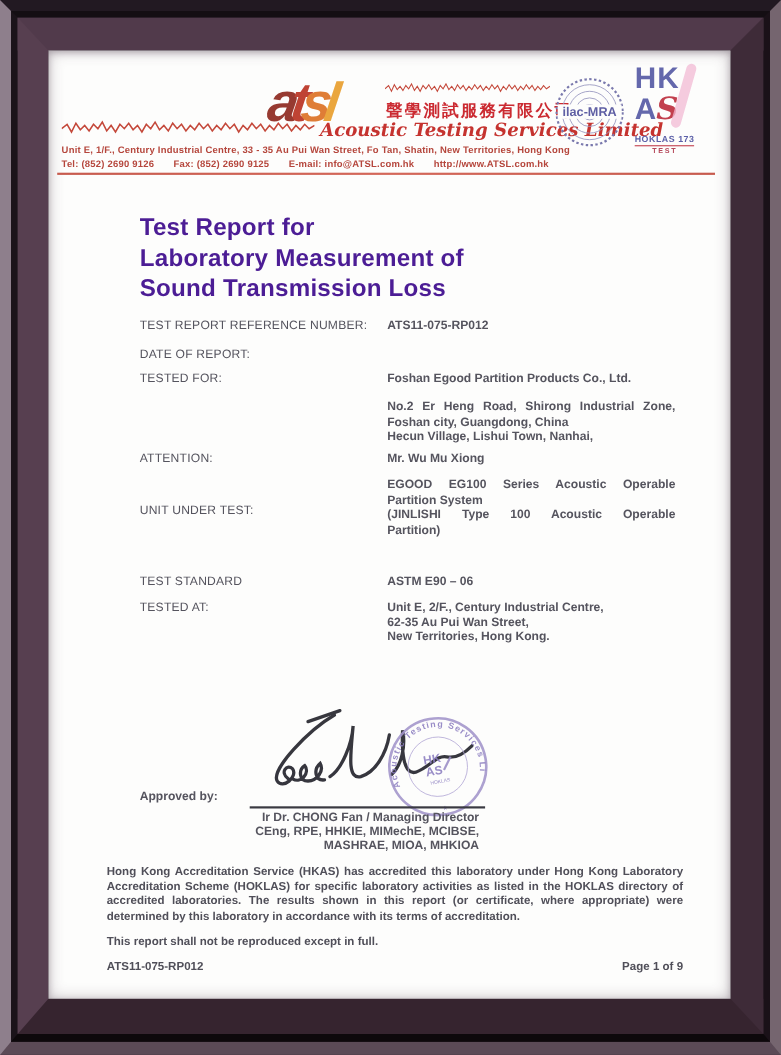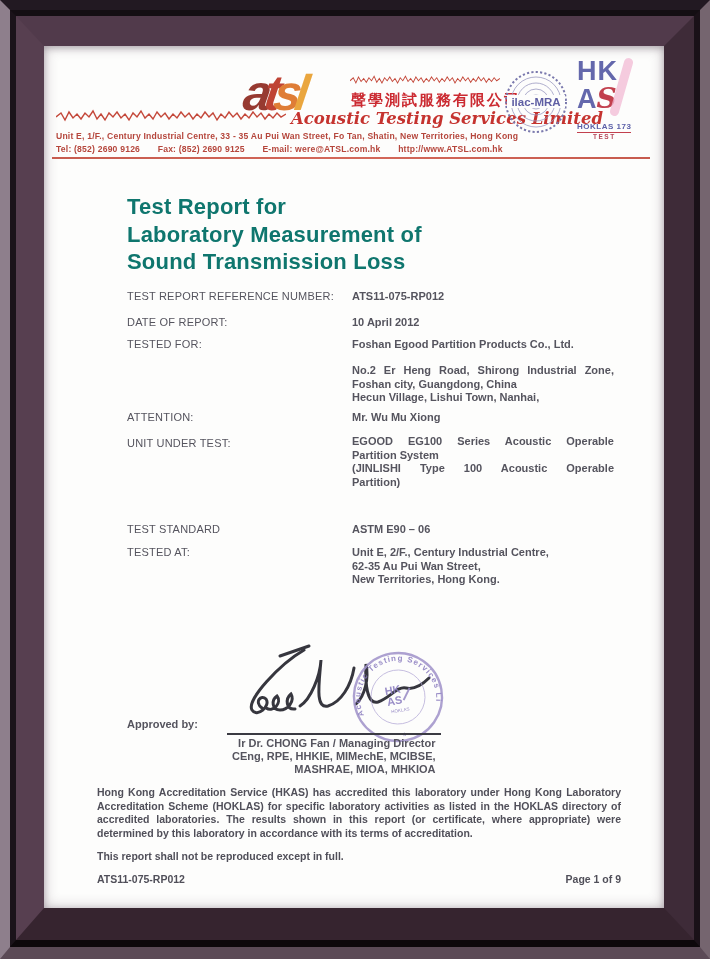--- a/index.html
+++ b/index.html
@@ -59,21 +59,21 @@
                  background:#f2b9d4; opacity:.75; border-radius:5px;
                  transform:rotate(16deg); }
   .hkas-scheme { margin-top:7px; font-size:8px; font-weight:bold; color:#5c60a8;
                  letter-spacing:.5px; border-bottom:1.5px solid #c2404e;
                  display:inline-block; padding-bottom:1px; }
   .hkas-test { font-size:6.5px; color:#b5485a; letter-spacing:1.5px;
                margin-left:16px; font-weight:bold; }
 
   
   .doc-title { left:83px; top:147px; font-size:22px; font-weight:bold;
-               color:#0f766e; line-height:27.5px; letter-spacing:.2px; }
+               color:#4c1d95; line-height:27.5px; letter-spacing:.2px; }
 
   
   .flabel { left:83px; font-size:11px; font-weight:normal; color:#55545e;
             letter-spacing:.2px; white-space:nowrap; }
   .fvalue { left:308px; width:262px; font-size:11px; font-weight:bold;
             color:#55545e; line-height:13.5px; }
   .jline { text-align:justify; text-align-last:justify; }
 
   
   .approved { left:83px; top:672px; font-size:11px; font-weight:bold; color:#55545e; }
@@ -109,21 +109,21 @@
       <path class="wave" d="M0,9 L5,5 9,12 13,4 17,10 21,6 25,11 29,5 33,9 37,3 41,11 45,6 49,12 53,5 57,9 61,4 65,10 69,6 73,12 77,5 81,9 85,3 89,10 93,6 97,11 101,4 105,9 109,5 113,11 117,6 121,10 125,4 129,9 133,5 137,11 141,6 145,10 149,4 153,9 157,5 161,12 165,6 169,10 173,4 177,9 181,5 185,11 189,6 193,10 197,4 201,9 205,5 209,11 213,6 217,10 221,5 225,9 230,6"></path>
     </svg>
 
     <div class="abs company-zh">聲學測試服務有限公司</div>
     <div class="abs company-en">Acoustic Testing Services Limited</div>
 
     <div class="abs addr addr1">Unit E, 1/F., Century Industrial Centre, 33 - 35 Au Pui Wan Street, Fo Tan, Shatin, New Territories, Hong Kong</div>
     <div class="abs addr addr2">
       <span>Tel: (852) 2690 9126</span>
       <span>Fax: (852) 2690 9125</span>
-      <span>E-mail: were@ATSL.com.hk</span>
+      <span>E-mail: info@ATSL.com.hk</span>
       <span>http://www.ATSL.com.hk</span>
     </div>
     <div class="abs red-rule"></div>
 
     <svg class="abs ilac" width="66" height="68" viewBox="0 0 66 68">
       <circle cx="33" cy="34" r="30" fill="none" stroke="#7a79ad" stroke-width="2" stroke-dasharray="2.2 2.2"></circle>
       <circle cx="33" cy="34" r="25" fill="none" stroke="#9a99c0" stroke-width=".8"></circle>
       <circle cx="33" cy="34" r="19" fill="none" stroke="#9a99c0" stroke-width=".8"></circle>
       <circle cx="33" cy="34" r="13" fill="none" stroke="#9a99c0" stroke-width=".8"></circle>
       <circle cx="33" cy="34" r="7" fill="none" stroke="#9a99c0" stroke-width=".8"></circle>
@@ -142,34 +142,33 @@
     <div class="abs doc-title">
       <div>Test Report for</div>
       <div>Laboratory Measurement of</div>
       <div>Sound Transmission Loss</div>
     </div>
 
     <div class="abs flabel" style="top:244px">TEST REPORT REFERENCE NUMBER:</div>
     <div class="abs fvalue" style="top:244px">ATS11-075-RP012</div>
 
     <div class="abs flabel" style="top:270px">DATE OF REPORT:</div>
-    <div class="abs fvalue" style="top:270px">10 April 2012</div>
 
     <div class="abs flabel" style="top:292px">TESTED FOR:</div>
     <div class="abs fvalue" style="top:292px">Foshan Egood Partition Products Co., Ltd.</div>
     <div class="abs fvalue" style="top:318px">
       <div class="jline">No.2 Er Heng Road, Shirong Industrial Zone,</div>
       <div>Foshan city, Guangdong, China</div>
       <div>Hecun Village, Lishui Town, Nanhai,</div>
     </div>
 
     <div class="abs flabel" style="top:365px">ATTENTION:</div>
     <div class="abs fvalue" style="top:365px">Mr. Wu Mu Xiong</div>
 
-    <div class="abs flabel" style="top:391px">UNIT UNDER TEST:</div>
+    <div class="abs flabel" style="top:412px">UNIT UNDER TEST:</div>
     <div class="abs fvalue" style="top:389px">
       <div class="jline">EGOOD EG100 Series Acoustic Operable</div>
       <div>Partition System</div>
       <div class="jline">(JINLISHI Type 100 Acoustic Operable</div>
       <div>Partition)</div>
     </div>
 
     <div class="abs flabel" style="top:477px">TEST STANDARD</div>
     <div class="abs fvalue" style="top:477px">ASTM E90 – 06</div>
 

